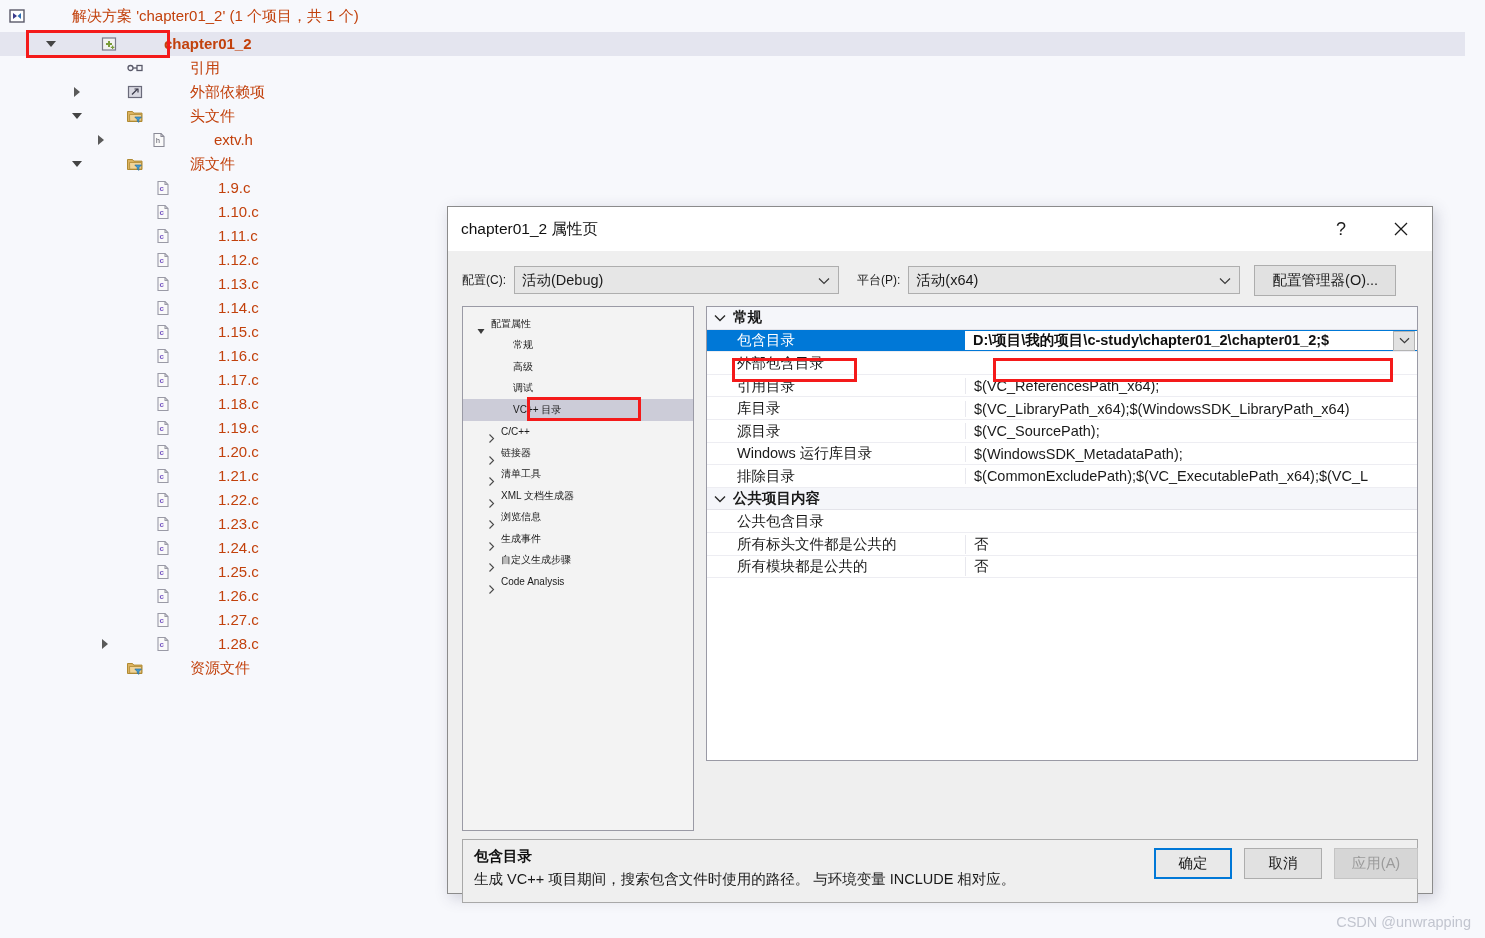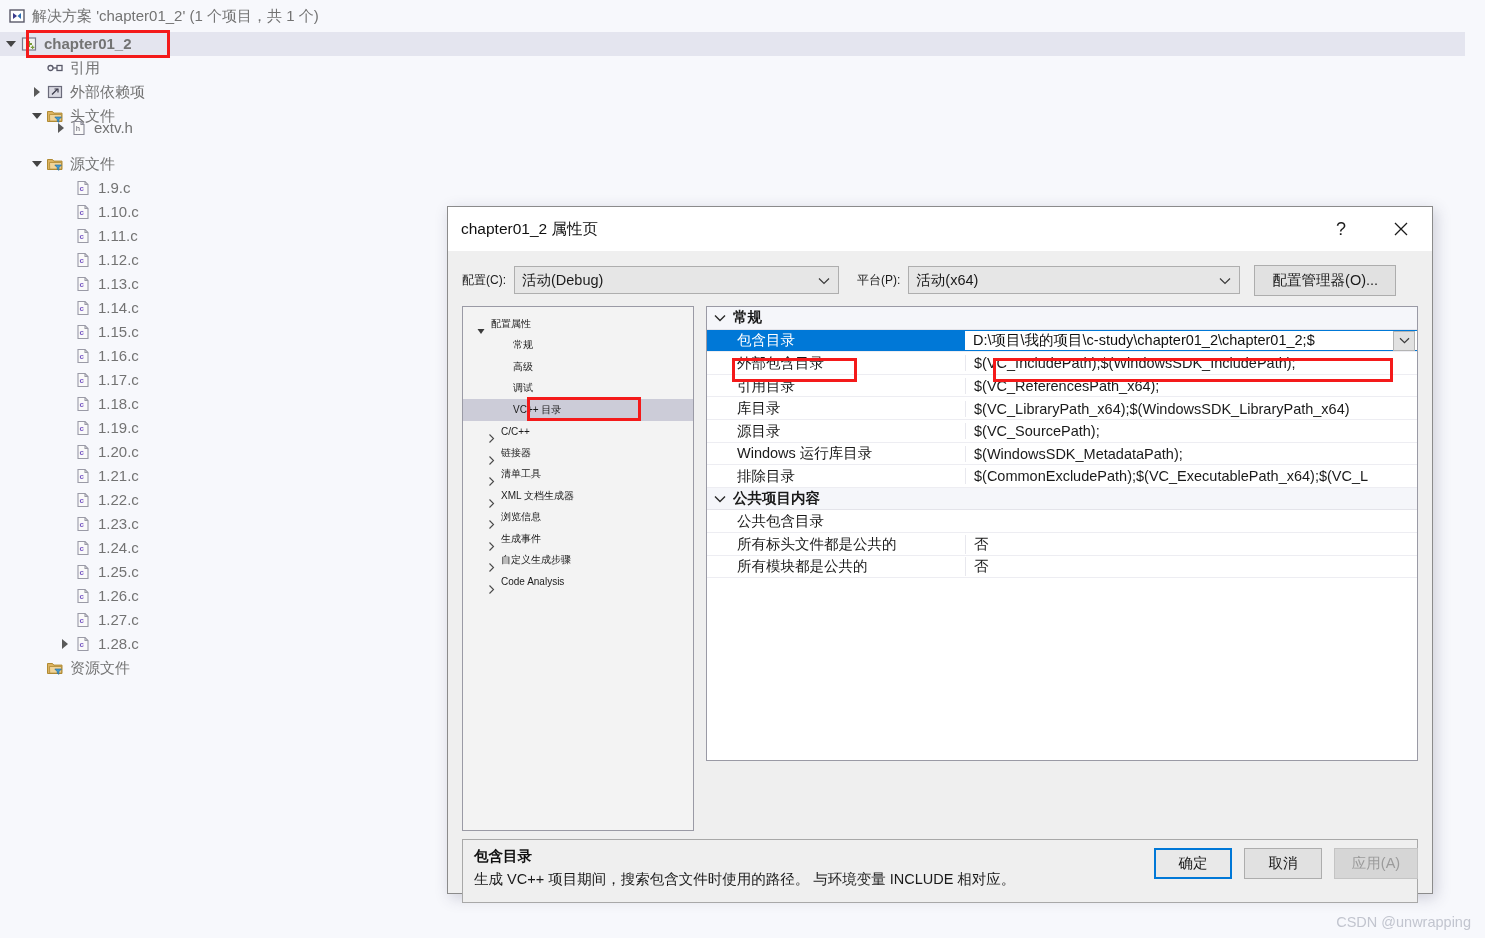--- a/index.html
+++ b/index.html
@@ -19,21 +19,22 @@
     background: #f7f8fc;
   }
   .tree-row {
     position: absolute;
     left: 0;
     height: 24px;
     display: flex;
     align-items: center;
     white-space: nowrap;
     font-size: 15px;
-    color: #737373;
+    color: #c2410c;
+    gap: 40px;
   }
   .tree-row.selected {
     background: #e4e5ef;
     width: 1465px;
   }
   .expander {
     width: 14px; height: 14px;
     flex: 0 0 14px;
     position: relative;
     margin-right: 2px;
@@ -208,21 +209,21 @@
   .grid-row.category .grid-name { padding-left: 0; width: 232px; flex: 0 0 232px; }
   .grid-value {
     flex: 1;
     padding-left: 8px;
     overflow: hidden;
     border-left: 1px solid #e8e8ee;
   }
   .grid-row.selected .grid-value {
     background: #ffffff;
     color: #101010;
-    font-weight: normal;
+    font-weight: bold;
     border-left: none;
   }
   .row-sep {
     position: absolute;
     left: 0; right: 0; bottom: 0;
     height: 1px;
     background: #ededf2;
   }
   .value-dropdown {
     position: absolute;
@@ -332,21 +333,21 @@
       <div class="tree-row" style="top: 104px;">
         <span style="display: inline-block; width: 30px;"></span>
         <span class="expander open"></span>
         <span class="tree-ico"><svg width="18" height="18" viewBox="0 0 18 18">
             <path d="M1.5 4.5 h5 l1.3 1.6 h8.2 v8.4 h-14.5 z" fill="#dcb360" stroke="#b08a33" stroke-width="1"></path>
             <path d="M3.5 7.5 h12 l-0.2 6.6 h-11.6 z" fill="#f0d49a" stroke="#b08a33" stroke-width="0.8"></path>
             <path d="M8.8 10 h6.6 l-2.5 2.7 v2.6 l-1.6 -0.9 v-1.7 z" fill="#3e9bd4" stroke="#2b6f9b" stroke-width="0.7"></path>
           </svg></span>
         <span class="tree-label">头文件</span>
       </div>
-      <div class="tree-row" style="top: 116px;">
+      <div class="tree-row" style="top: 128px;">
         <span style="display: inline-block; width: 54px;"></span>
         <span class="expander closed"></span>
         <span class="tree-ico"><svg width="18" height="18" viewBox="0 0 18 18">
             <path d="M4 2.5 h7 l3 3 v10 h-10 z" fill="#fafafa" stroke="#8a8a96" stroke-width="1.1"></path>
             <path d="M11 2.5 v3 h3" fill="none" stroke="#8a8a96" stroke-width="1.1"></path>
             <text x="6" y="12.3" font-size="7" font-family="Liberation Sans, sans-serif" fill="#4a4a58">h</text>
           </svg></span>
         <span class="tree-label">extv.h</span>
       </div>
       <div class="tree-row" style="top: 152px;">
@@ -730,21 +731,20 @@
             <span class="grid-value">D:\项目\我的项目\c-study\chapter01_2\chapter01_2;$</span>
             <span class="value-dropdown">
               <svg width="11" height="7" viewBox="0 0 11 7">
                 <path d="M1 1.3 L5.5 5.7 L10 1.3" stroke="#3a3a3a" stroke-width="1.2" fill="none"></path>
               </svg>
             </span>
             <span class="row-sep"></span>
           </div>
           <div class="grid-row ">
             <span class="grid-name">外部包含目录</span>
-            <span class="grid-value">$(VC_IncludePath);$(WindowsSDK_IncludePath);</span>
             <span class="row-sep"></span>
           </div>
           <div class="grid-row ">
             <span class="grid-name">引用目录</span>
             <span class="grid-value">$(VC_ReferencesPath_x64);</span>
             <span class="row-sep"></span>
           </div>
           <div class="grid-row ">
             <span class="grid-name">库目录</span>
             <span class="grid-value">$(VC_LibraryPath_x64);$(WindowsSDK_LibraryPath_x64)</span>

